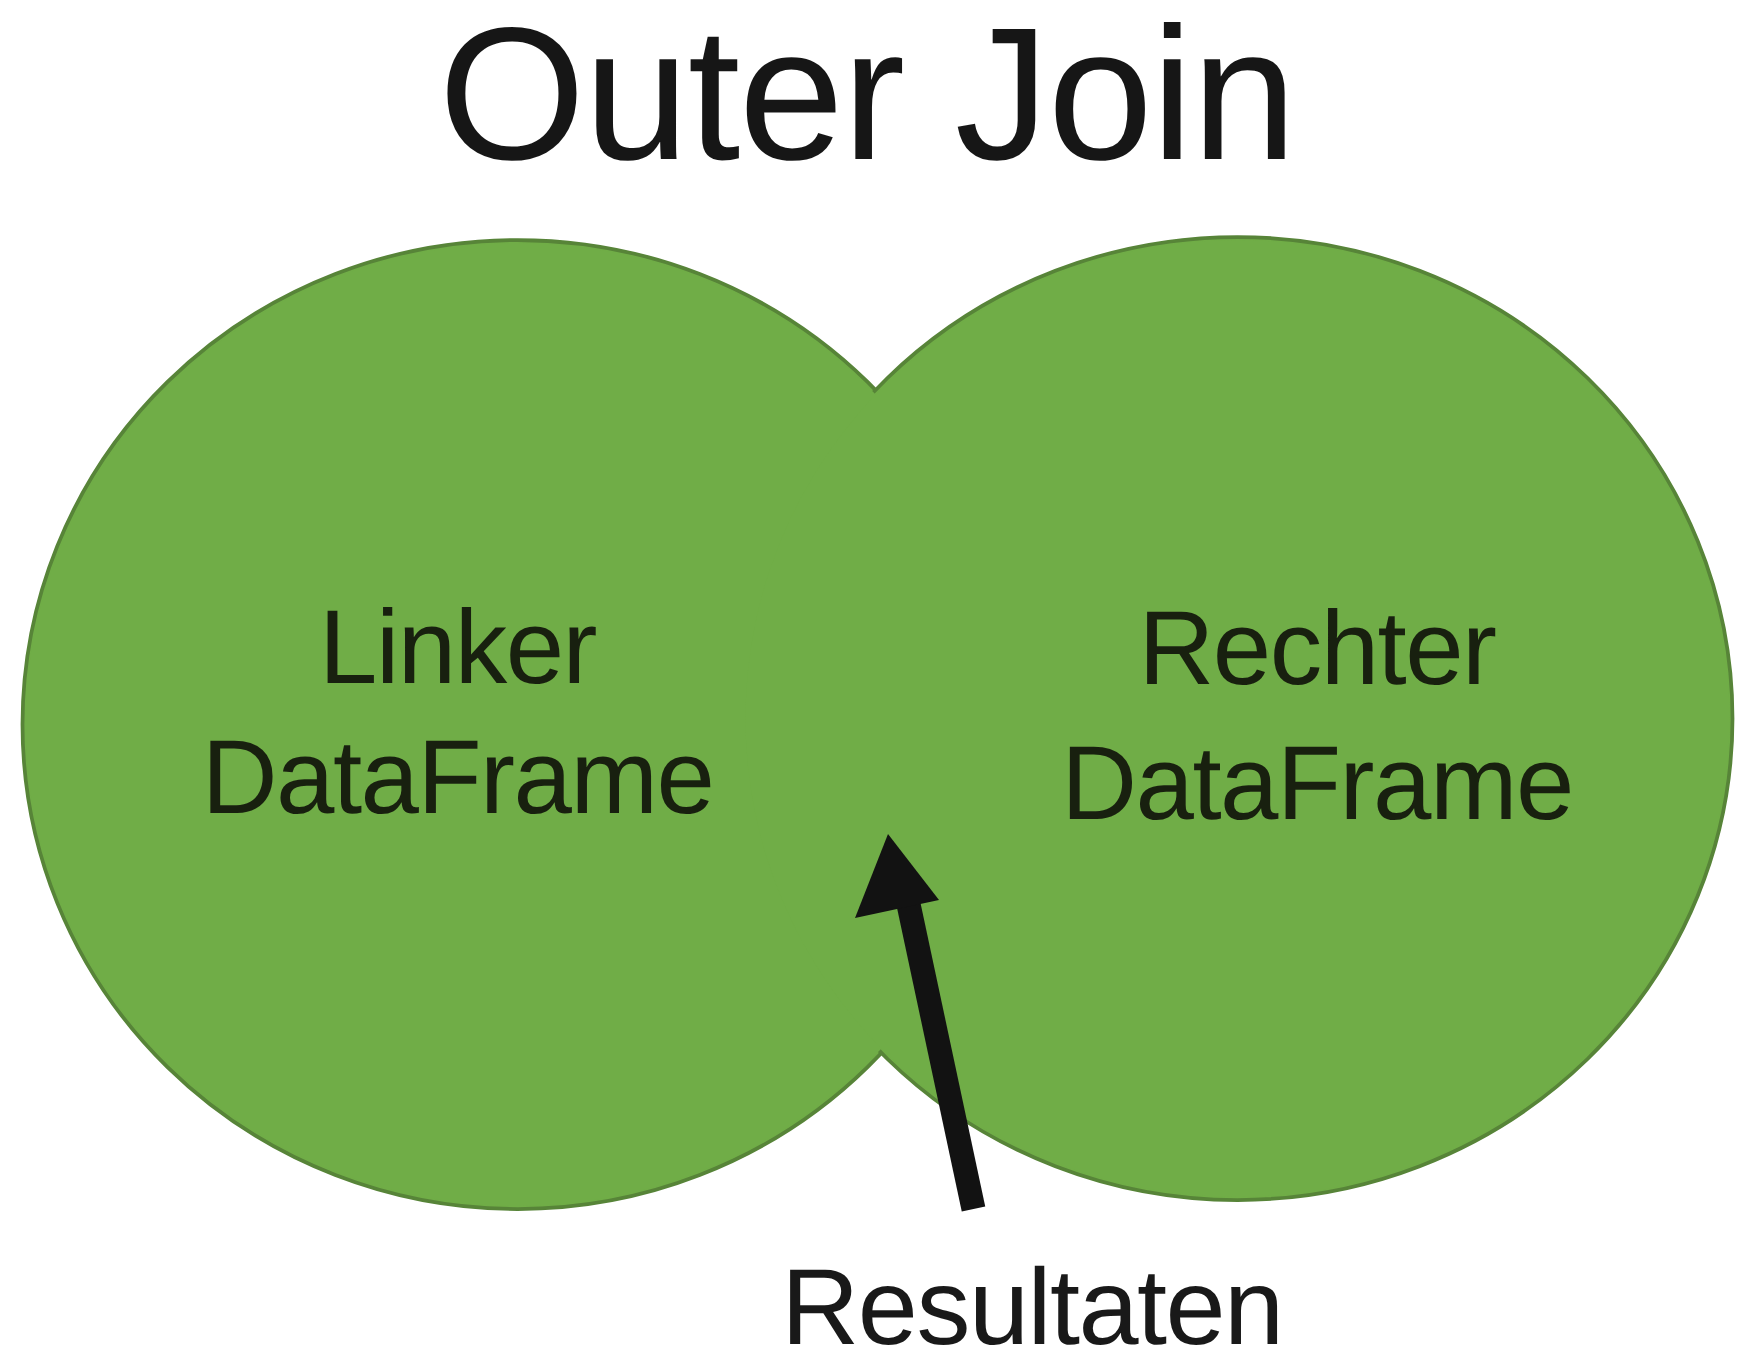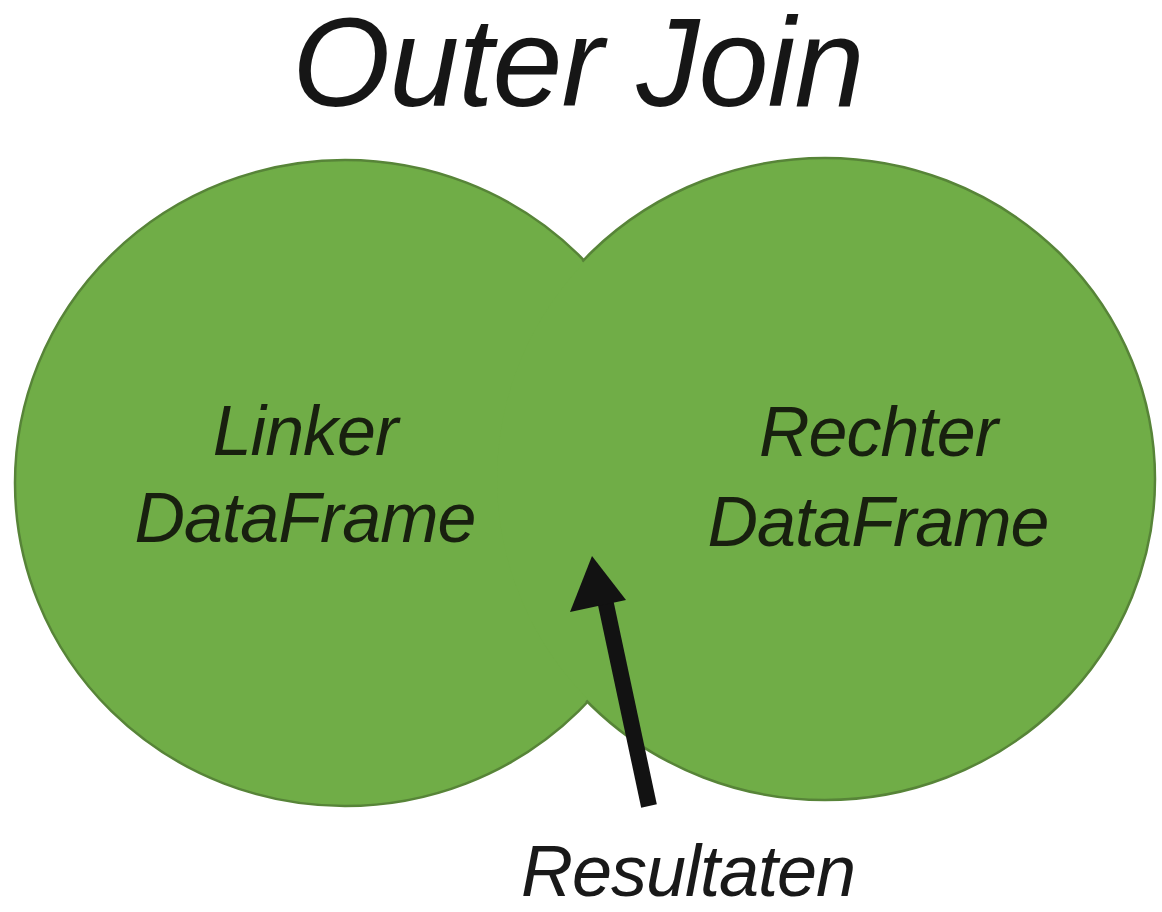--- a/index.html
+++ b/index.html
@@ -9,21 +9,20 @@
     width: 1162px;
     height: 912px;
     overflow: hidden;
     font-family: "Liberation Sans", sans-serif;
   }
   .stage {
     position: relative;
     width: 1162px;
     height: 792px;
     background: #ffffff;
-    font-style: italic;
   }
   svg {
     display: block;
   }
   .title-text {
     font-family: "Liberation Sans", sans-serif;
     font-size: 126px;
     letter-spacing: -1px;
   }
   .circle-label {

